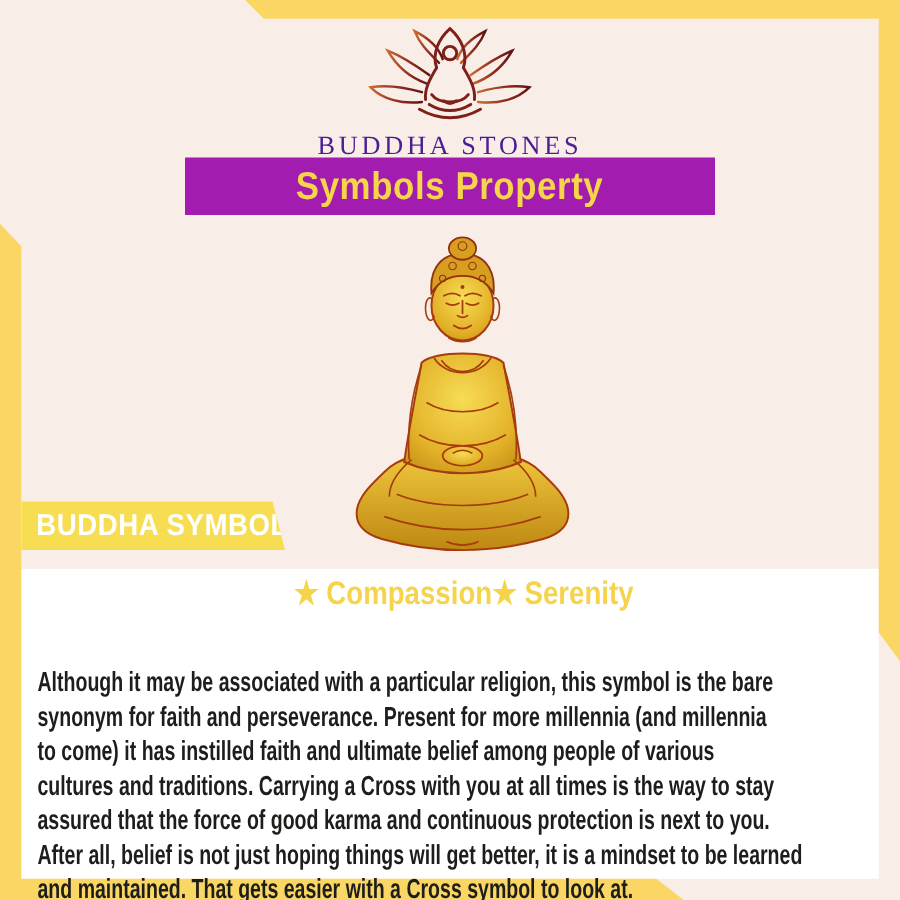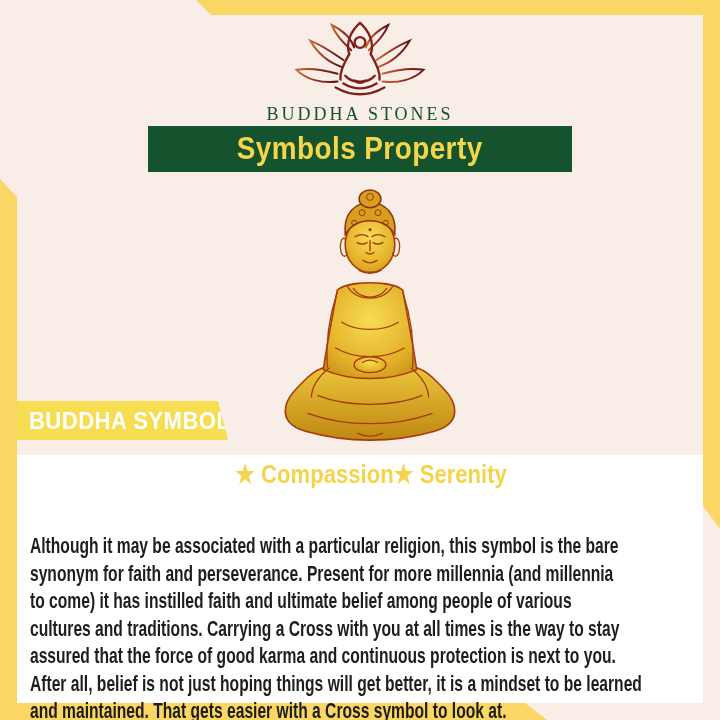--- a/index.html
+++ b/index.html
@@ -4,31 +4,31 @@
 <style>
   html,body{margin:0;padding:0;background:#e9e9e9;}
   .canvas{
     position:relative;width:720px;height:720px;overflow:hidden;
     background:#F8EDE7;
     font-family:"Liberation Sans",sans-serif;
   }
   .abs{position:absolute;}
   
   .frame-svg{left:0;top:0;width:720px;height:720px;pointer-events:none;z-index:3;}
-  .white-box{background:#14532d;z-index:2;}
+  .white-box{background:#a21caf;z-index:2;}
   .bottom-panel{left:17px;top:455px;width:686px;height:248px;background:#FFFFFF;z-index:2;}
   .title-box{left:148px;top:126px;width:424px;height:46px;display:flex;align-items:center;justify-content:center;z-index:4;}
   .title-text{
     color:#F6D54A;font-size:31px;font-weight:bold;letter-spacing:.5px;white-space:nowrap;
     transform:scaleX(.9);transform-origin:center;
   }
   .brand-text{
     left:360px;top:104px;transform:translateX(-50%);
-    font-family:"Liberation Serif",serif;font-size:18px;letter-spacing:3px;
-    color:#14532d;white-space:nowrap;z-index:4;
+    font-family:"Liberation Serif",serif;font-size:21px;letter-spacing:3px;
+    color:#4c1d95;white-space:nowrap;z-index:4;
   }
   .logo-svg{left:293px;top:21px;width:134px;height:84px;z-index:4;}
   .buddha-svg{left:277px;top:183px;width:186px;height:270px;z-index:4;}
   .symbol-banner{
     left:17px;top:401px;width:211px;height:39px;background:#F6DD52;
     clip-path:polygon(0 0,201px 0,211px 39px,0 39px);
     display:flex;align-items:center;z-index:5;
   }
   .symbol-banner-text{
     color:#FFFFFF;font-size:24px;font-weight:bold;letter-spacing:.5px;

